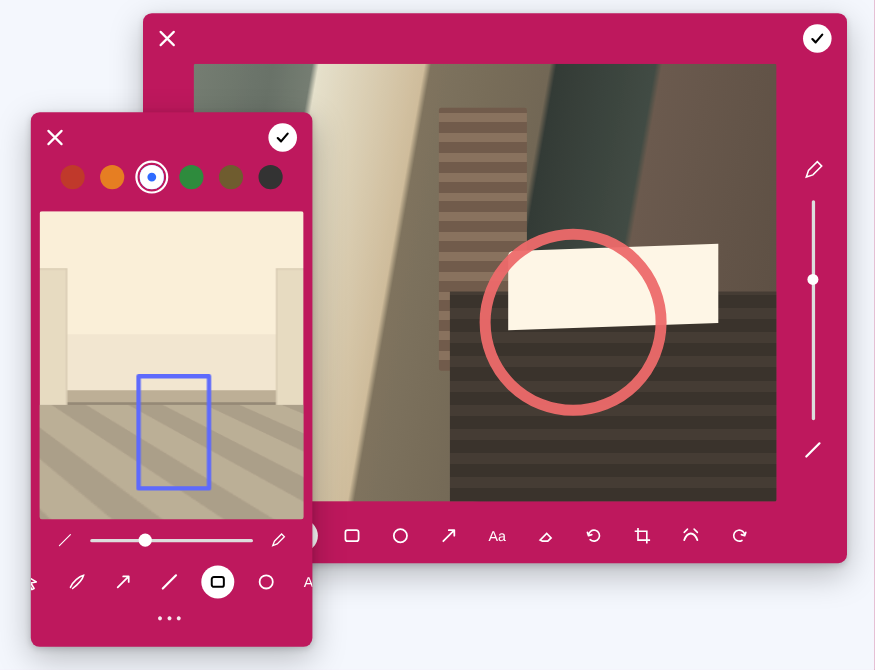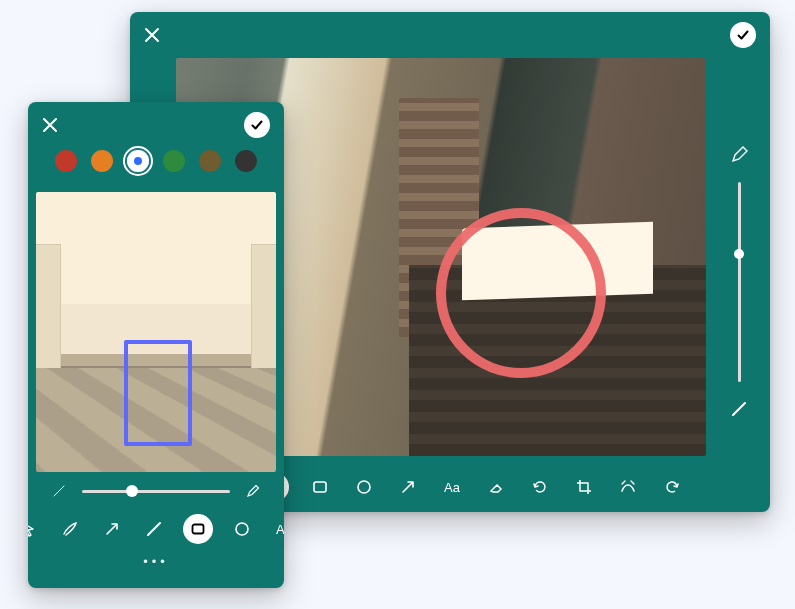--- a/index.html
+++ b/index.html
@@ -7,21 +7,21 @@
     padding: 0;
     width: 795px;
     height: 609px;
     background: #f4f7fd;
     font-family: -apple-system, Helvetica, Arial, sans-serif;
     overflow: hidden;
     position: relative;
   }
   .panel {
     position: absolute;
-    background: #0f766e;
+    background: #be185d;
     border-radius: 8px;
     box-shadow: 0 10px 30px rgba(0,0,0,.25), 0 2px 6px rgba(0,0,0,.15);
     overflow: hidden;
   }
 
   
   .large {
     left: 130px;
     top: 12px;
     width: 640px;

